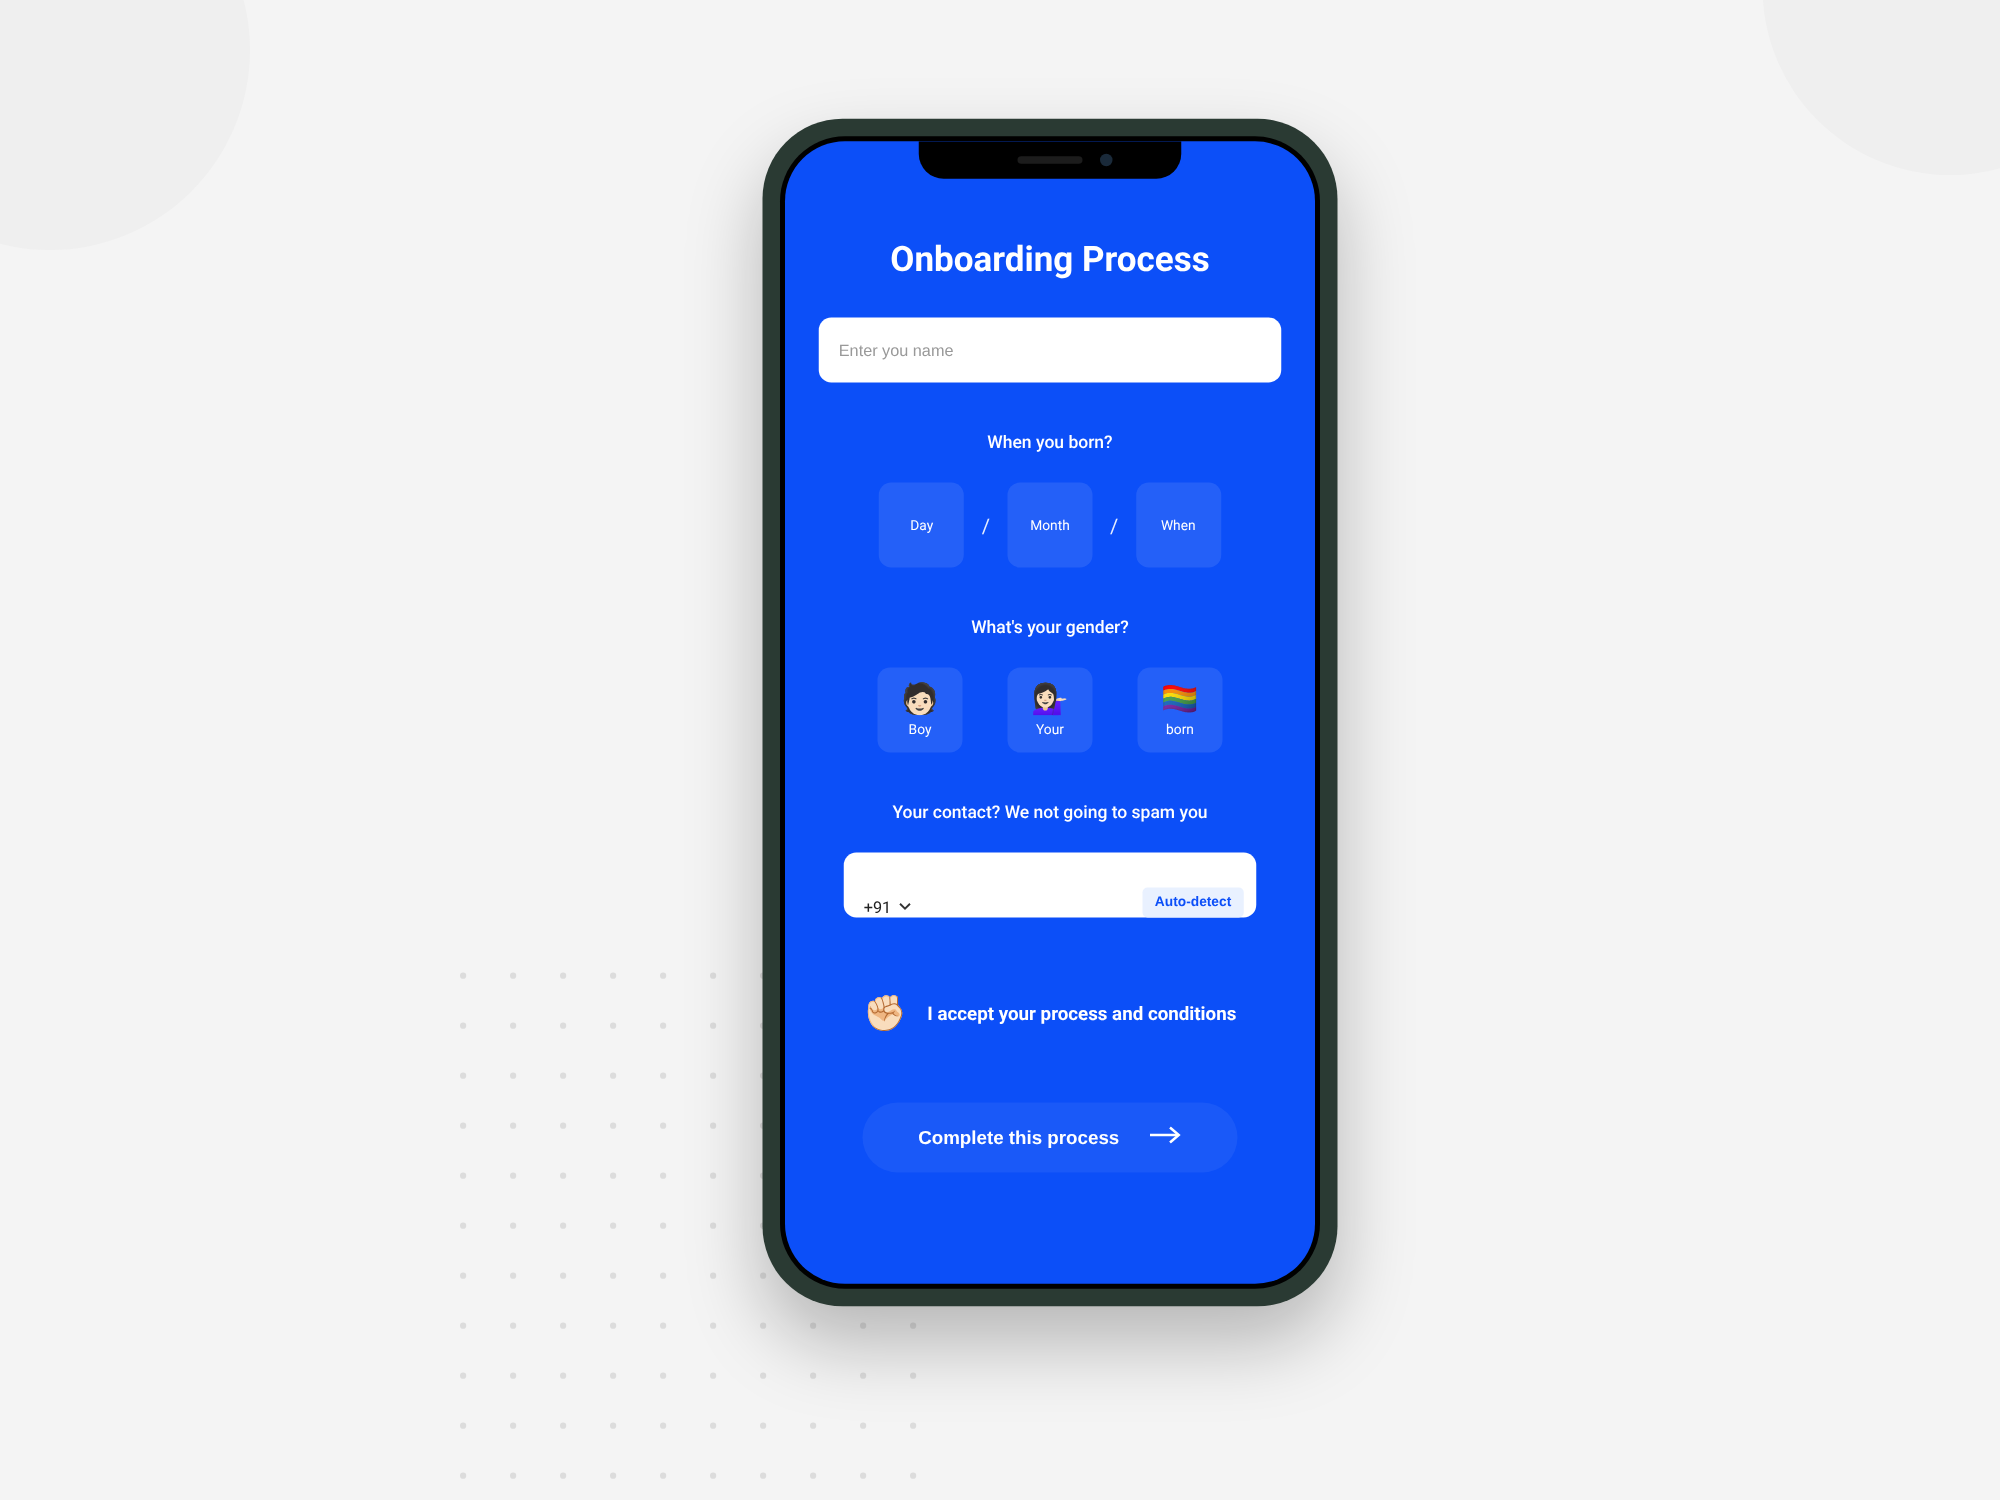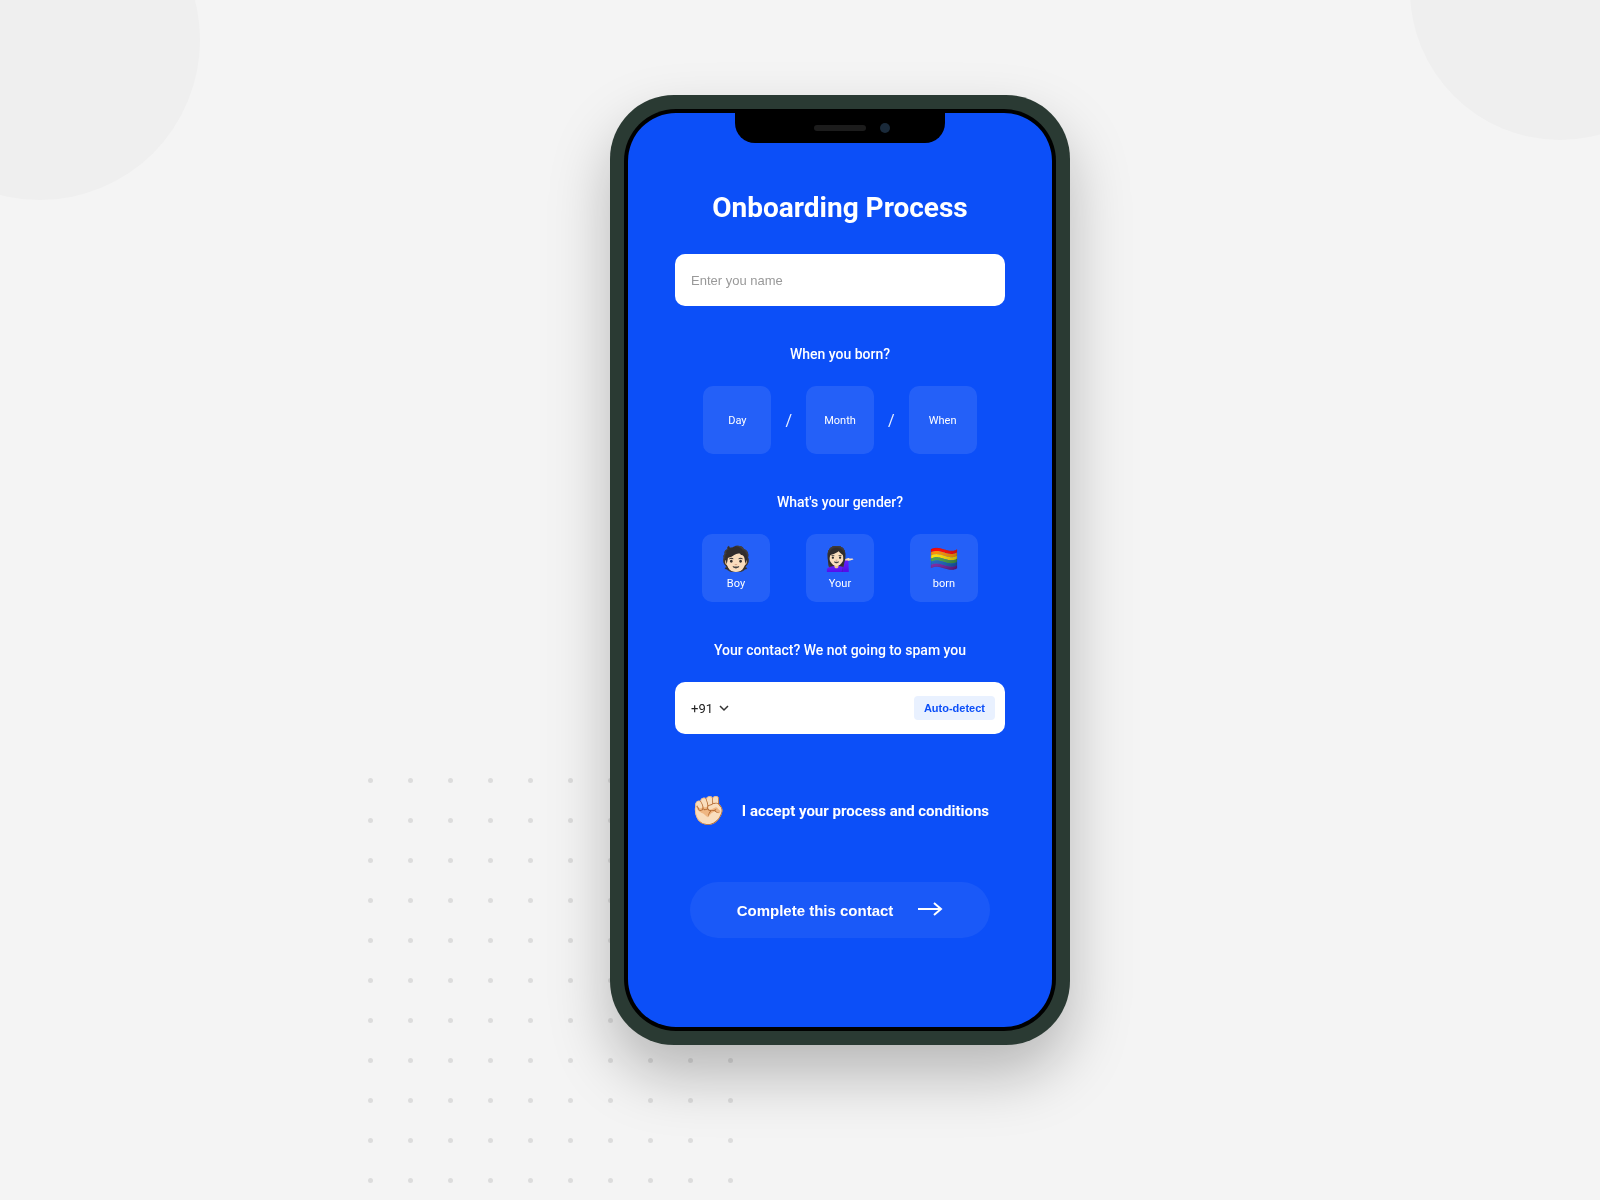--- a/index.html
+++ b/index.html
@@ -121,21 +121,21 @@
   }
 
   .title {
     font-size: 28px;
     font-weight: 700;
     margin-top: 18px;
     margin-bottom: 30px;
   }
 
   .input {
-    width: 330px;
+    width: 370px;
     height: 52px;
     background: #fff;
     border-radius: 10px;
     display: flex;
     align-items: center;
     padding: 0 16px;
   }
   .input input {
     border: none;
     outline: none;
@@ -175,21 +175,21 @@
   }
   .tile .emoji { font-size: 24px; line-height: 1; margin-bottom: 6px; }
   .sep { font-size: 16px; opacity: 0.9; }
 
   .phone-input {
     width: 330px;
     height: 52px;
     background: #fff;
     border-radius: 10px;
     display: flex;
-    align-items: center;
+    align-items: flex-end;
     padding: 0 10px 0 16px;
     justify-content: space-between;
   }
   .cc {
     display: flex;
     align-items: center;
     gap: 6px;
     font-size: 13px;
     color: #222;
     cursor: pointer;
@@ -411,21 +411,21 @@
         </div>
         <button class="autodetect">Auto-detect</button>
       </div>
 
       <div class="consent">
         <span class="fist">✊🏻</span>
         <span>I accept your process and conditions</span>
       </div>
 
       <button class="complete">
-        <span>Complete this contact</span>
+        <span>Complete this process</span>
         <span class="arrow">
           <svg width="26" height="14" viewBox="0 0 26 14" fill="none">
             <line x1="1" y1="7" x2="23" y2="7" stroke-width="2"></line>
             <path d="M17 1 L24 7 L17 13" stroke-width="2" fill="none"></path>
           </svg>
         </span>
       </button>
 
     </div>
   </div>

